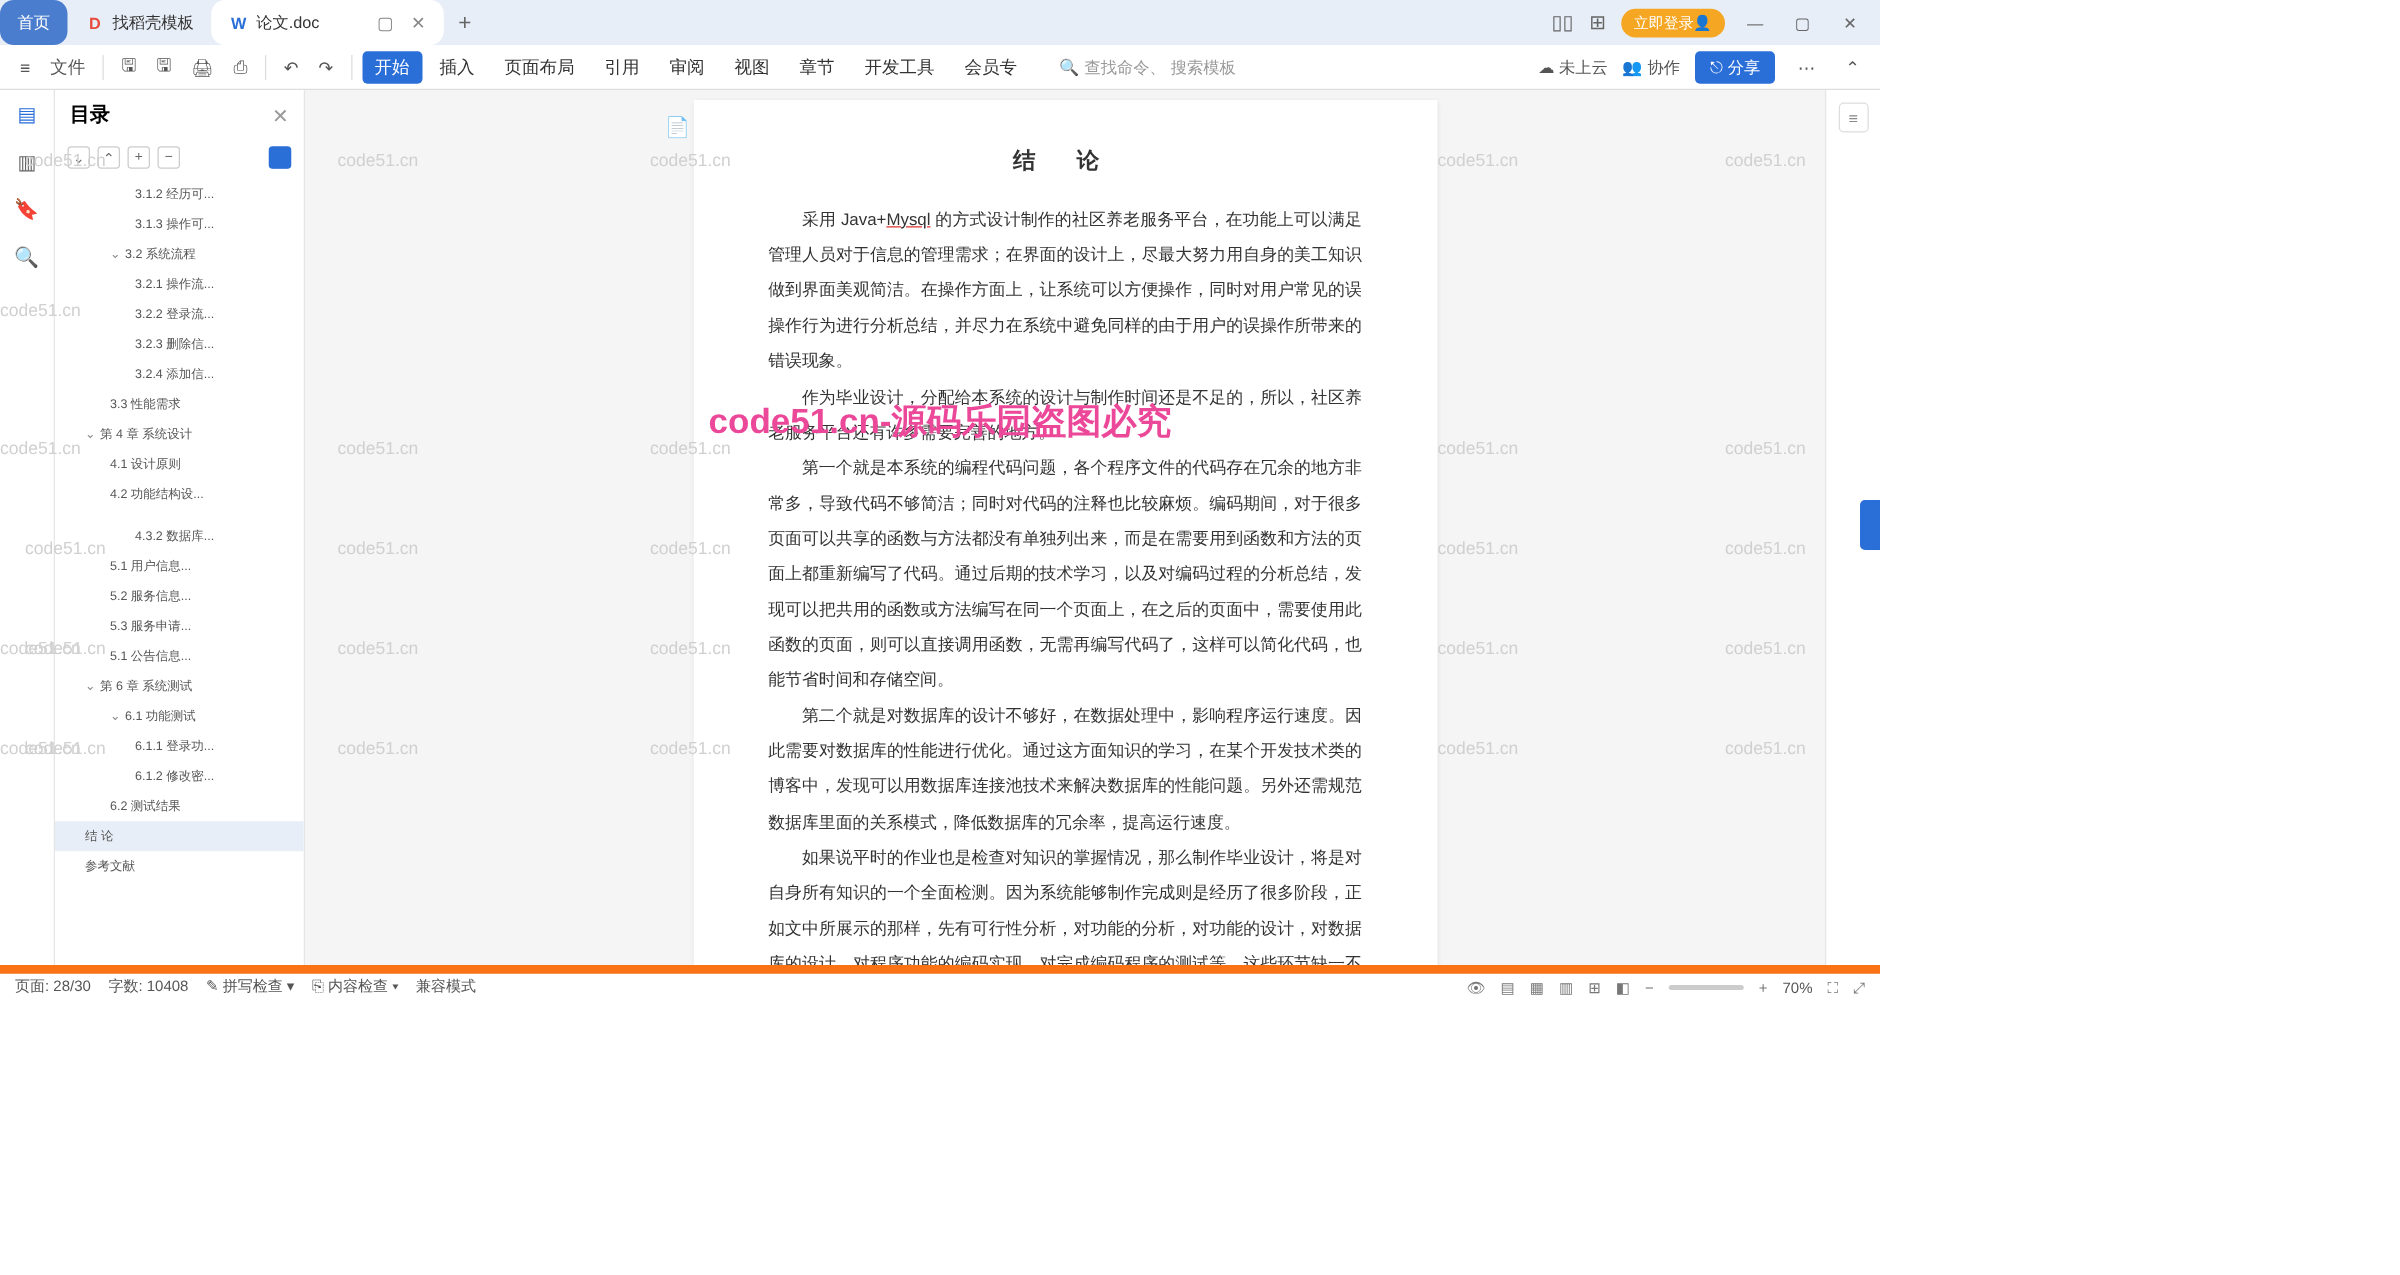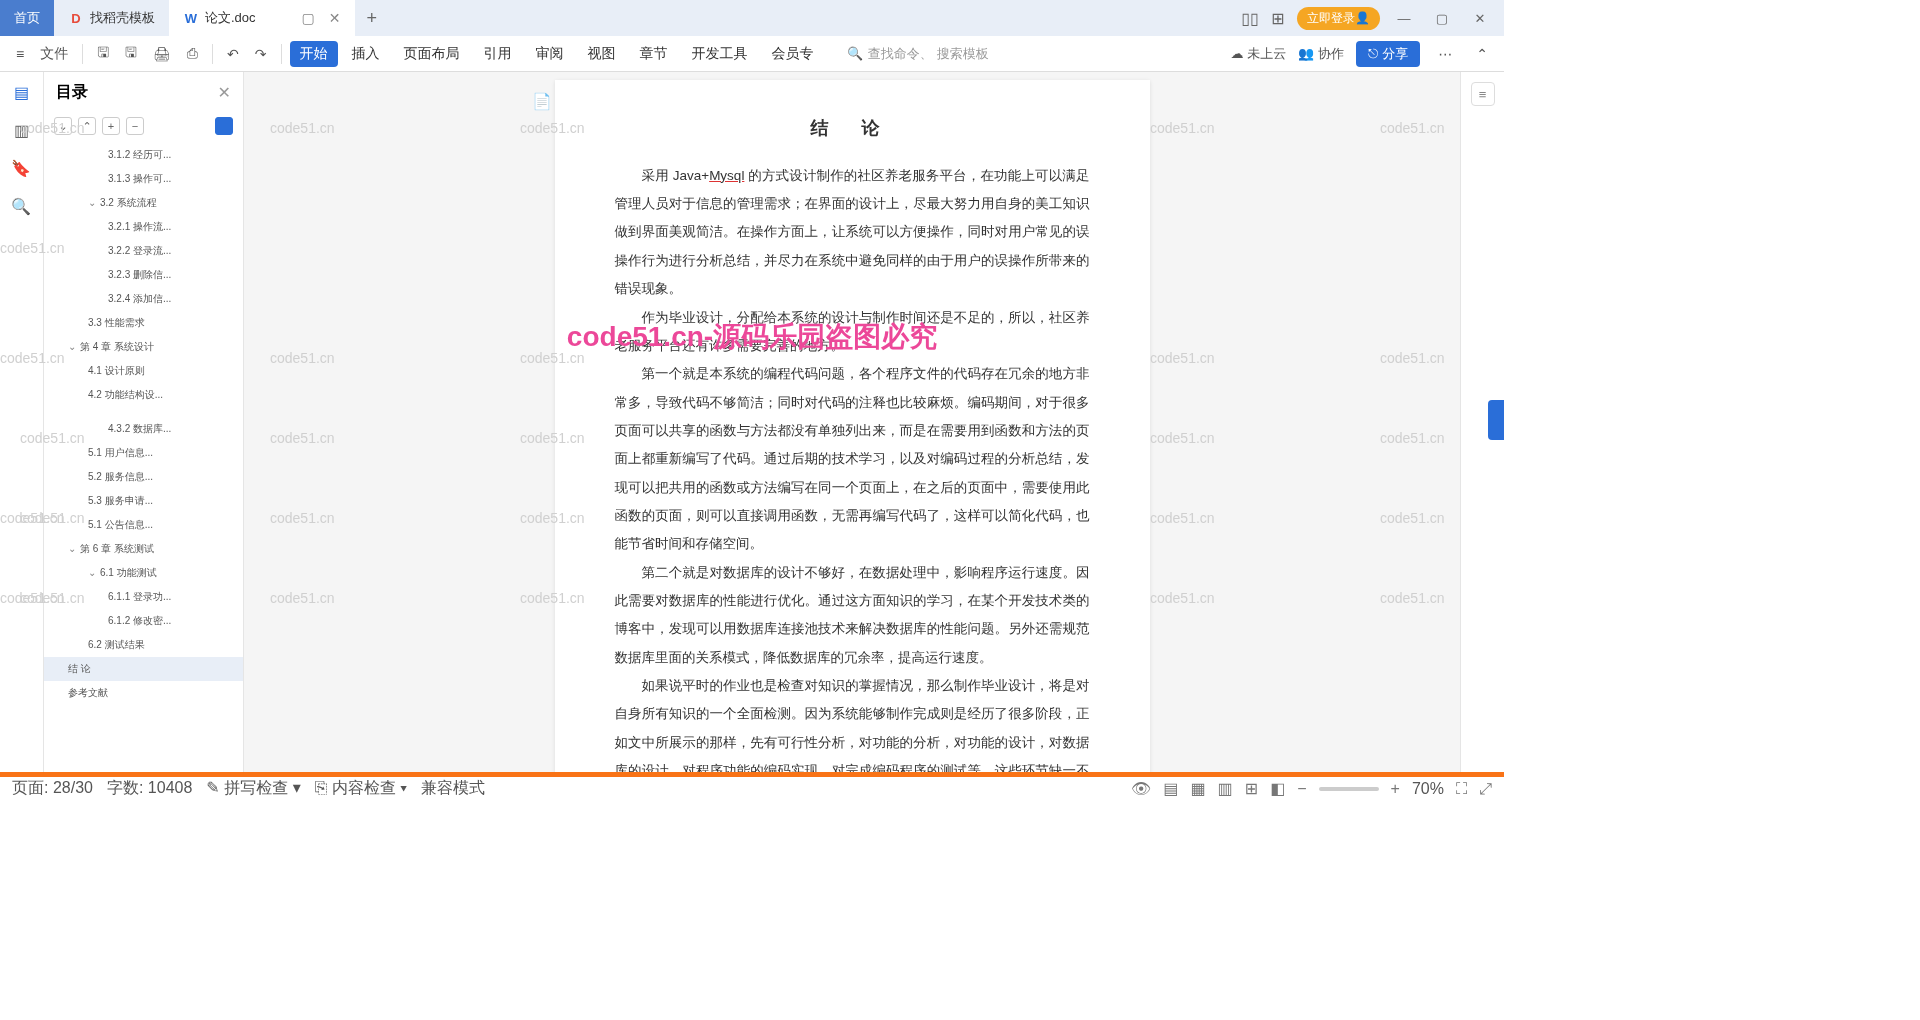--- a/index.html
+++ b/index.html
@@ -1,18 +1,18 @@
 <!DOCTYPE html>
 <html><head>
 <meta charset="utf-8">
 <style>
 *{margin:0;padding:0;box-sizing:border-box;font-family:"Microsoft YaHei",sans-serif;}
 body{background:#fff;overflow:hidden;width:1504px;height:800px;position:relative;}
 .titlebar{height:36px;background:#e8eef7;display:flex;align-items:center;}
-.tab{height:36px;padding:0 14px;display:flex;align-items:center;gap:6px;font-size:13px;color:#333;cursor:pointer;}
+.tab{height:36px;padding:0 14px;display:flex;align-items:center;gap:6px;font-size:13px;color:#333;cursor:pointer;border-radius:11px;}
 .tab.home{background:#4a7dce;color:#fff;}
 .tab.active{background:#fff;}
 .tab-ico{width:16px;height:16px;display:inline-flex;align-items:center;justify-content:center;}
 .tab-ico.red{color:#e74c3c;font-weight:bold;}
 .tab-ico.blue{color:#2a6ed8;font-weight:bold;}
 .tab-close{margin-left:8px;color:#888;font-size:14px;}
 .tab-new{padding:0 12px;font-size:18px;color:#666;}
 .title-right{margin-left:auto;display:flex;align-items:center;gap:10px;padding-right:10px;}
 .title-ico{width:18px;height:18px;color:#666;display:inline-flex;align-items:center;justify-content:center;}
 .login-btn{background:#f5a623;color:#fff;padding:3px 10px;border-radius:12px;font-size:12px;display:flex;align-items:center;gap:0;}
@@ -47,21 +47,21 @@
 .page{background:#fff;width:595px;min-height:720px;padding:30px 60px;box-shadow:0 1px 4px rgba(0,0,0,0.1);font-size:13.5px;line-height:2.1;color:#333;font-family:SimSun,serif;}
 .page h2{text-align:center;font-size:18px;letter-spacing:14px;margin-bottom:14px;font-weight:bold;}
 .page p{text-indent:2em;text-align:justify;}
 .underline{text-decoration:underline;text-decoration-color:#d33;}
 .watermark{position:absolute;color:#ec4899;font-size:28px;font-weight:bold;pointer-events:none;z-index:5;}
 .wm-main{top:318px;left:50%;transform:translateX(-50%);}
 .wm{position:absolute;color:#d0d0d0;font-size:14px;pointer-events:none;z-index:2;}
 .right-handle{position:absolute;right:0;top:50%;width:16px;height:40px;background:#2a6ed8;border-radius:4px 0 0 4px;}
 .rightbar{width:44px;border-left:1px solid #e5e5e5;padding-top:10px;display:flex;flex-direction:column;align-items:center;}
 .rb-ico{width:24px;height:24px;border:1px solid #ddd;border-radius:4px;color:#888;display:flex;align-items:center;justify-content:center;font-size:13px;}
-.statusbar{height:28px;border-top:5px solid #f97316;display:flex;align-items:center;padding:0 12px;font-size:16px;color:#555;gap:14px;}
+.statusbar{height:28px;border-top:7px solid #f97316;display:flex;align-items:center;padding:0 12px;font-size:12px;color:#555;gap:14px;}
 .sb-right{margin-left:auto;display:flex;align-items:center;gap:12px;}
 .sb-ico{color:#777;}
 </style>
 </head>
 <body>
 
 <div class="titlebar">
   <div class="tab home">首页</div>
   <div class="tab">
     <span class="tab-ico red">D</span>

